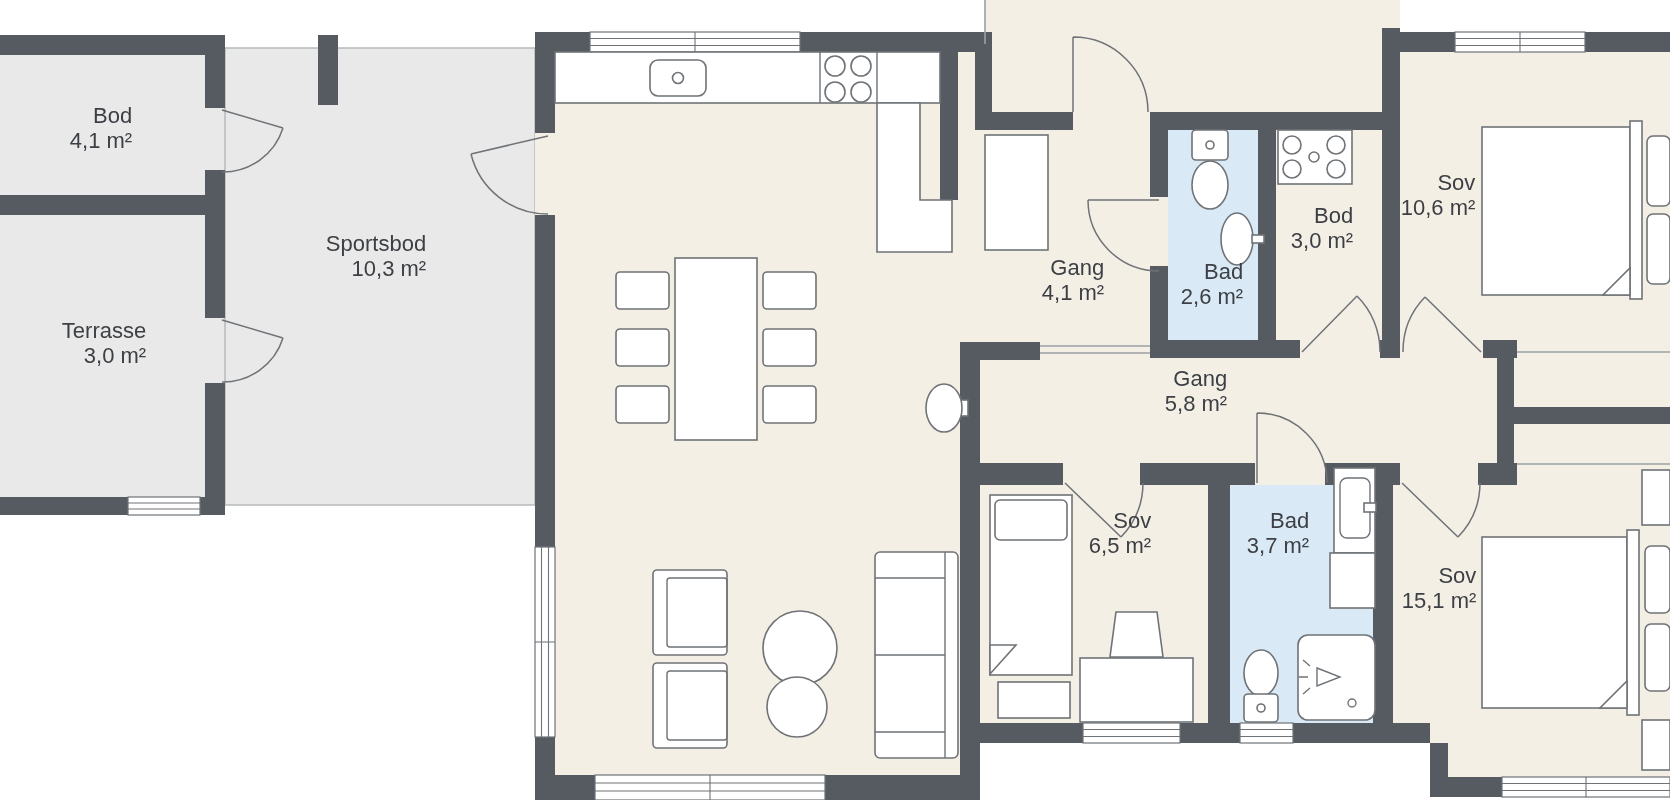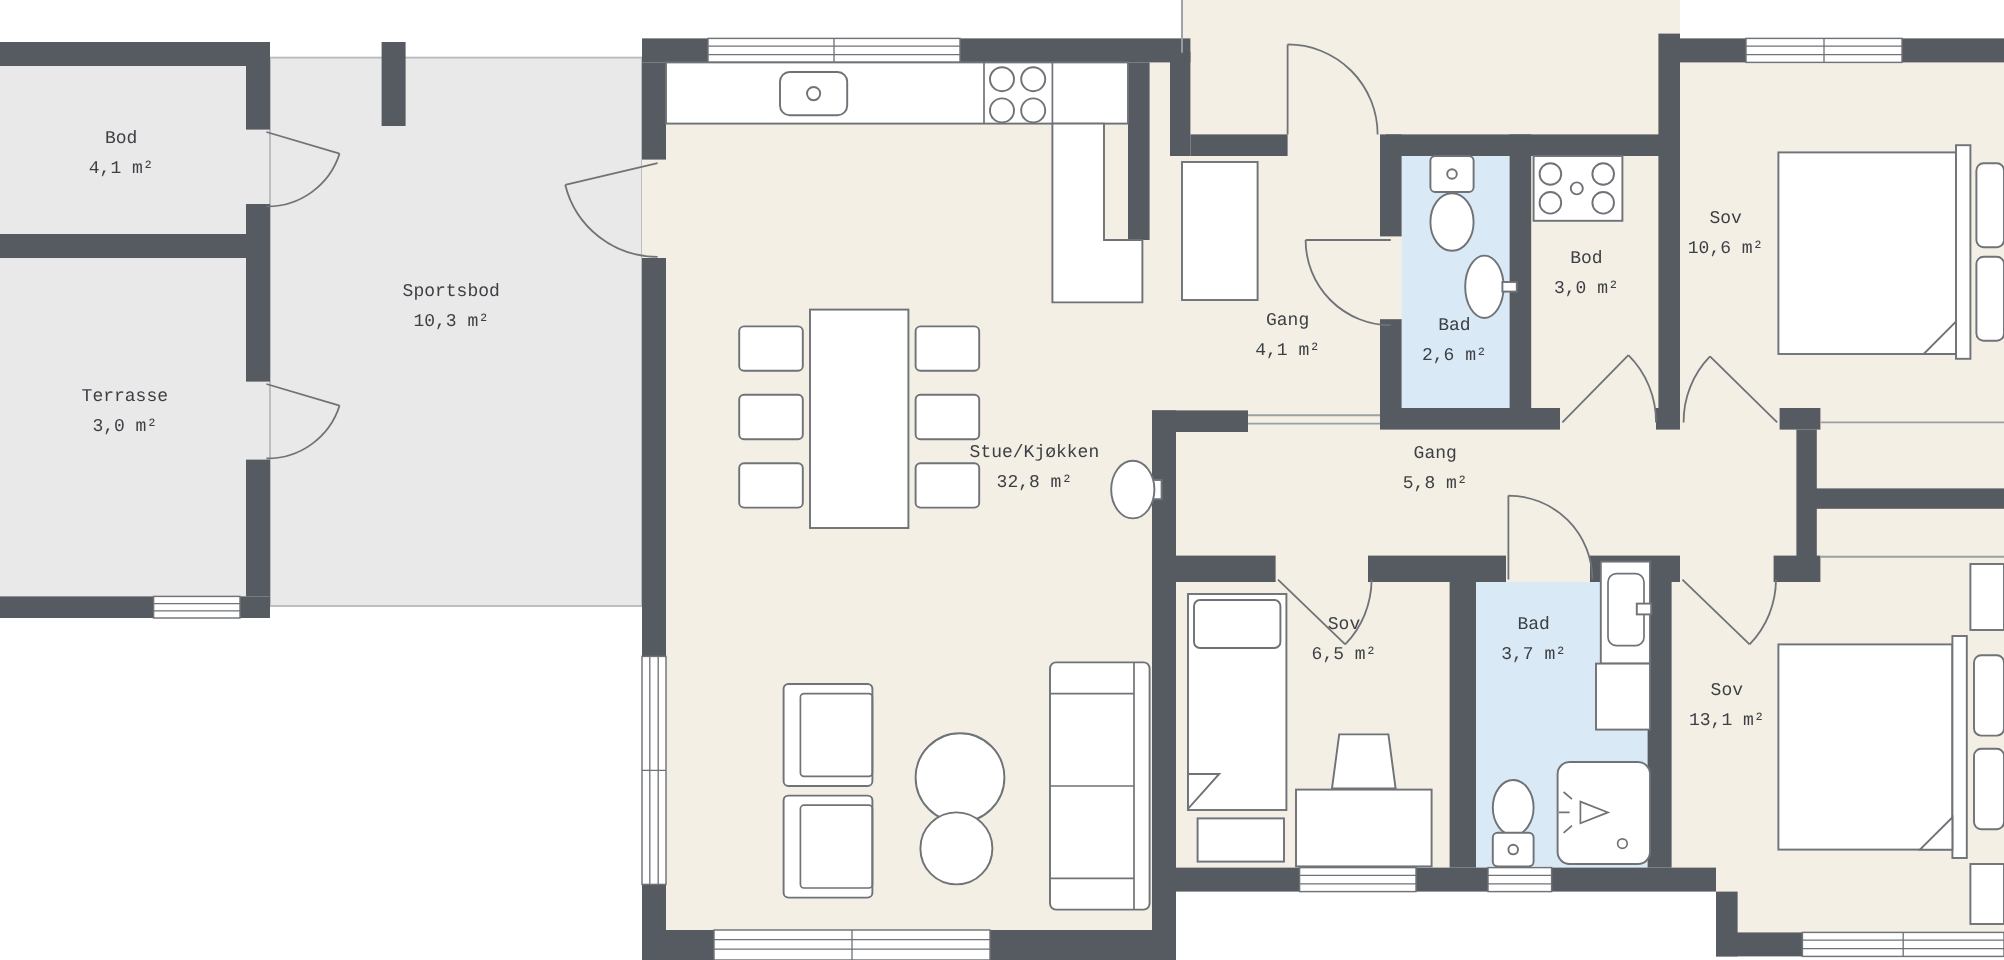--- a/index.html
+++ b/index.html
@@ -19,22 +19,22 @@
   .flr{fill:var(--color-floor);}
   .bathf{fill:var(--color-bathroom_floor);}
   .outf{fill:var(--color-outdoor_floor);}
   .outt{fill:var(--color-outdoor_floor);stroke:#b7babc;stroke-width:1.5;}
   .f{fill:#fff;stroke:var(--color-furniture_outline);stroke-width:1.6;}
   .lnr{fill:none;stroke:var(--color-furniture_outline);stroke-width:1.4;}
   .ln{fill:none;stroke:var(--color-furniture_outline);stroke-width:1.5;}
   .win{fill:#fff;stroke:var(--color-furniture_outline);stroke-width:1.2;}
   .wl{fill:none;stroke:var(--color-furniture_outline);stroke-width:1.1;}
   .thn{fill:none;stroke:#9aa0a4;stroke-width:1.6;}
-  .room-label{position:absolute;transform:translateX(-50%);text-align:center;
-      font-size:15px;line-height:25px;color:var(--color-text);white-space:nowrap;font-family:Liberation Mono, monospace;}
+  .room-label{position:absolute;transform:translateX(-50%);text-align:right;
+      font-size:22px;line-height:25px;color:var(--color-text);white-space:nowrap;}
 </style>
 </head>
 <body>
 
 <div id="plan" role="img">
   <svg width="1670" height="800" viewBox="0 0 1670 800">
 
     <g>
       <rect class="outf" x="0" y="35" width="225" height="480"></rect>
       <rect class="outt" x="225" y="48" width="310" height="457"></rect>
@@ -334,24 +334,20 @@
     <div>4,1 m²</div>
   </div>
   <div class="room-label" style="left:104px;top:318px">
     <div>Terrasse</div>
     <div>3,0 m²</div>
   </div>
   <div class="room-label" style="left:376px;top:231px">
     <div>Sportsbod</div>
     <div>10,3 m²</div>
   </div>
-  <div class="room-label" style="left:862px;top:365px">
-    <div>Stue/Kjøkken</div>
-    <div>32,8 m²</div>
-  </div>
   <div class="room-label" style="left:1073px;top:255px">
     <div>Gang</div>
     <div>4,1 m²</div>
   </div>
   <div class="room-label" style="left:1212px;top:259px">
     <div>Bad</div>
     <div>2,6 m²</div>
   </div>
   <div class="room-label" style="left:1322px;top:203px">
     <div>Bod</div>
@@ -368,15 +364,15 @@
   <div class="room-label" style="left:1120px;top:508px">
     <div>Sov</div>
     <div>6,5 m²</div>
   </div>
   <div class="room-label" style="left:1278px;top:508px">
     <div>Bad</div>
     <div>3,7 m²</div>
   </div>
   <div class="room-label" style="left:1439px;top:563px">
     <div>Sov</div>
-    <div>13,1 m²</div>
+    <div>15,1 m²</div>
   </div>
 </div>
 
 </body></html>

